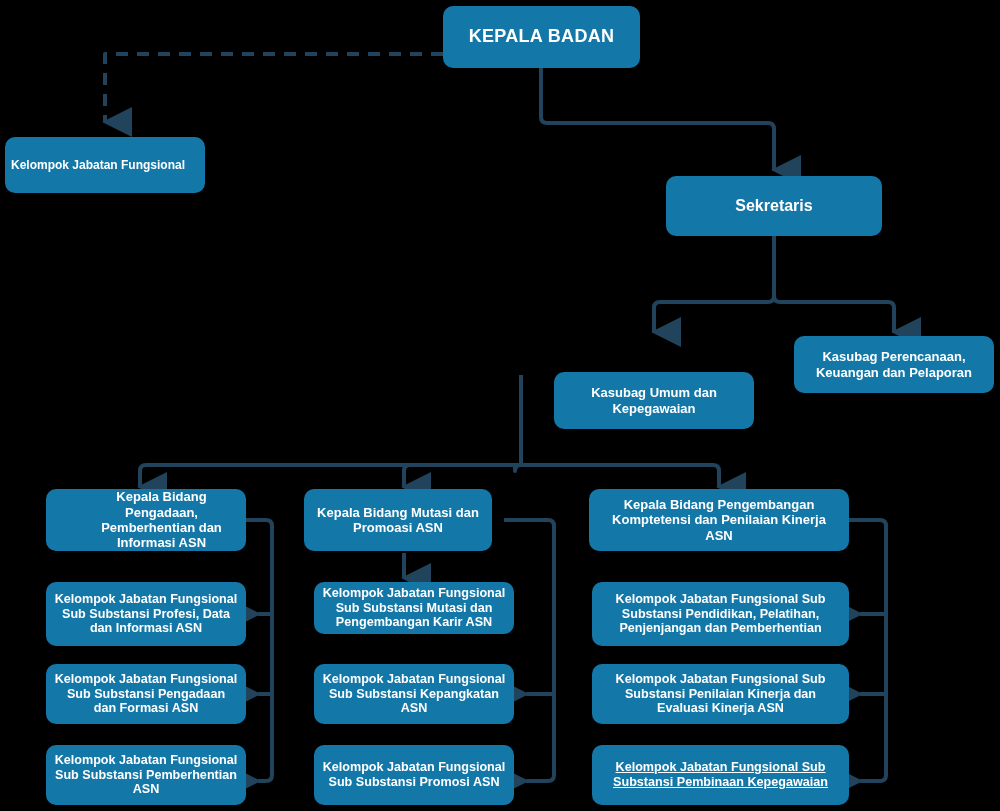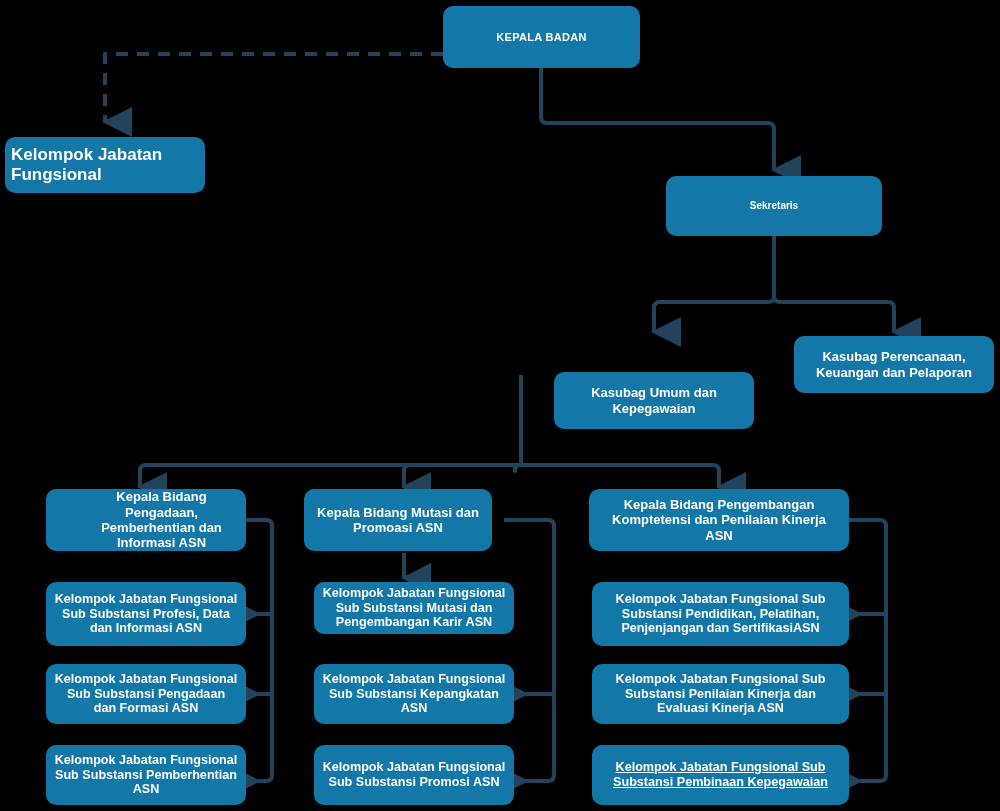--- a/index.html
+++ b/index.html
@@ -31,23 +31,23 @@
     font-weight:bold;
     display:flex;
     align-items:center;
     justify-content:center;
     text-align:center;
     line-height:1.18;
     padding:4px 8px;
     z-index:3;
   }
   .node span{display:block;width:100%;}
-  .lvl-root{font-size:11px;letter-spacing:.3px;}
-  .lvl-sekre{font-size:10px;text-align:center;}
-  .lvl-kjf{font-size:17px;text-align:left;justify-content:flex-start;padding-left:6px;}
+  .lvl-root{font-size:18px;letter-spacing:.3px;}
+  .lvl-sekre{font-size:16px;text-align:center;}
+  .lvl-kjf{font-size:12px;text-align:left;justify-content:flex-start;padding-left:6px;}
   .lvl-kasubag{font-size:13px;}
   .lvl-bidang{font-size:13px;}
   .lvl-sub{font-size:12.6px;}
 </style>
 </head>
 <body>
 
 <div id="chart">
 
   <svg id="svg-layer" viewBox="0 0 1000 811" xmlns="http://www.w3.org/2000/svg">
@@ -145,21 +145,21 @@
 
   <div class="node lvl-sub" style="left:314px; top:664px; width:200px; height:60px;">
     <span>Kelompok Jabatan Fungsional Sub Substansi Kepangkatan ASN</span>
   </div>
 
   <div class="node lvl-sub" style="left:314px; top:745px; width:200px; height:60px;">
     <span>Kelompok Jabatan Fungsional Sub Substansi Promosi ASN</span>
   </div>
 
   <div class="node lvl-sub" style="left:592px; top:582px; width:257px; height:64px;">
-    <span>Kelompok Jabatan Fungsional Sub Substansi Pendidikan, Pelatihan, Penjenjangan dan SertifikasiASN</span>
+    <span>Kelompok Jabatan Fungsional Sub Substansi Pendidikan, Pelatihan, Penjenjangan dan Pemberhentian</span>
   </div>
 
   <div class="node lvl-sub" style="left:592px; top:664px; width:257px; height:60px;">
     <span>Kelompok Jabatan Fungsional Sub Substansi Penilaian Kinerja dan Evaluasi Kinerja ASN</span>
   </div>
 
   <div class="node lvl-sub" style="left:592px; top:745px; width:257px; height:60px;text-decoration:underline;">
     <span>Kelompok Jabatan Fungsional Sub Substansi Pembinaan Kepegawaian</span>
   </div>
 

